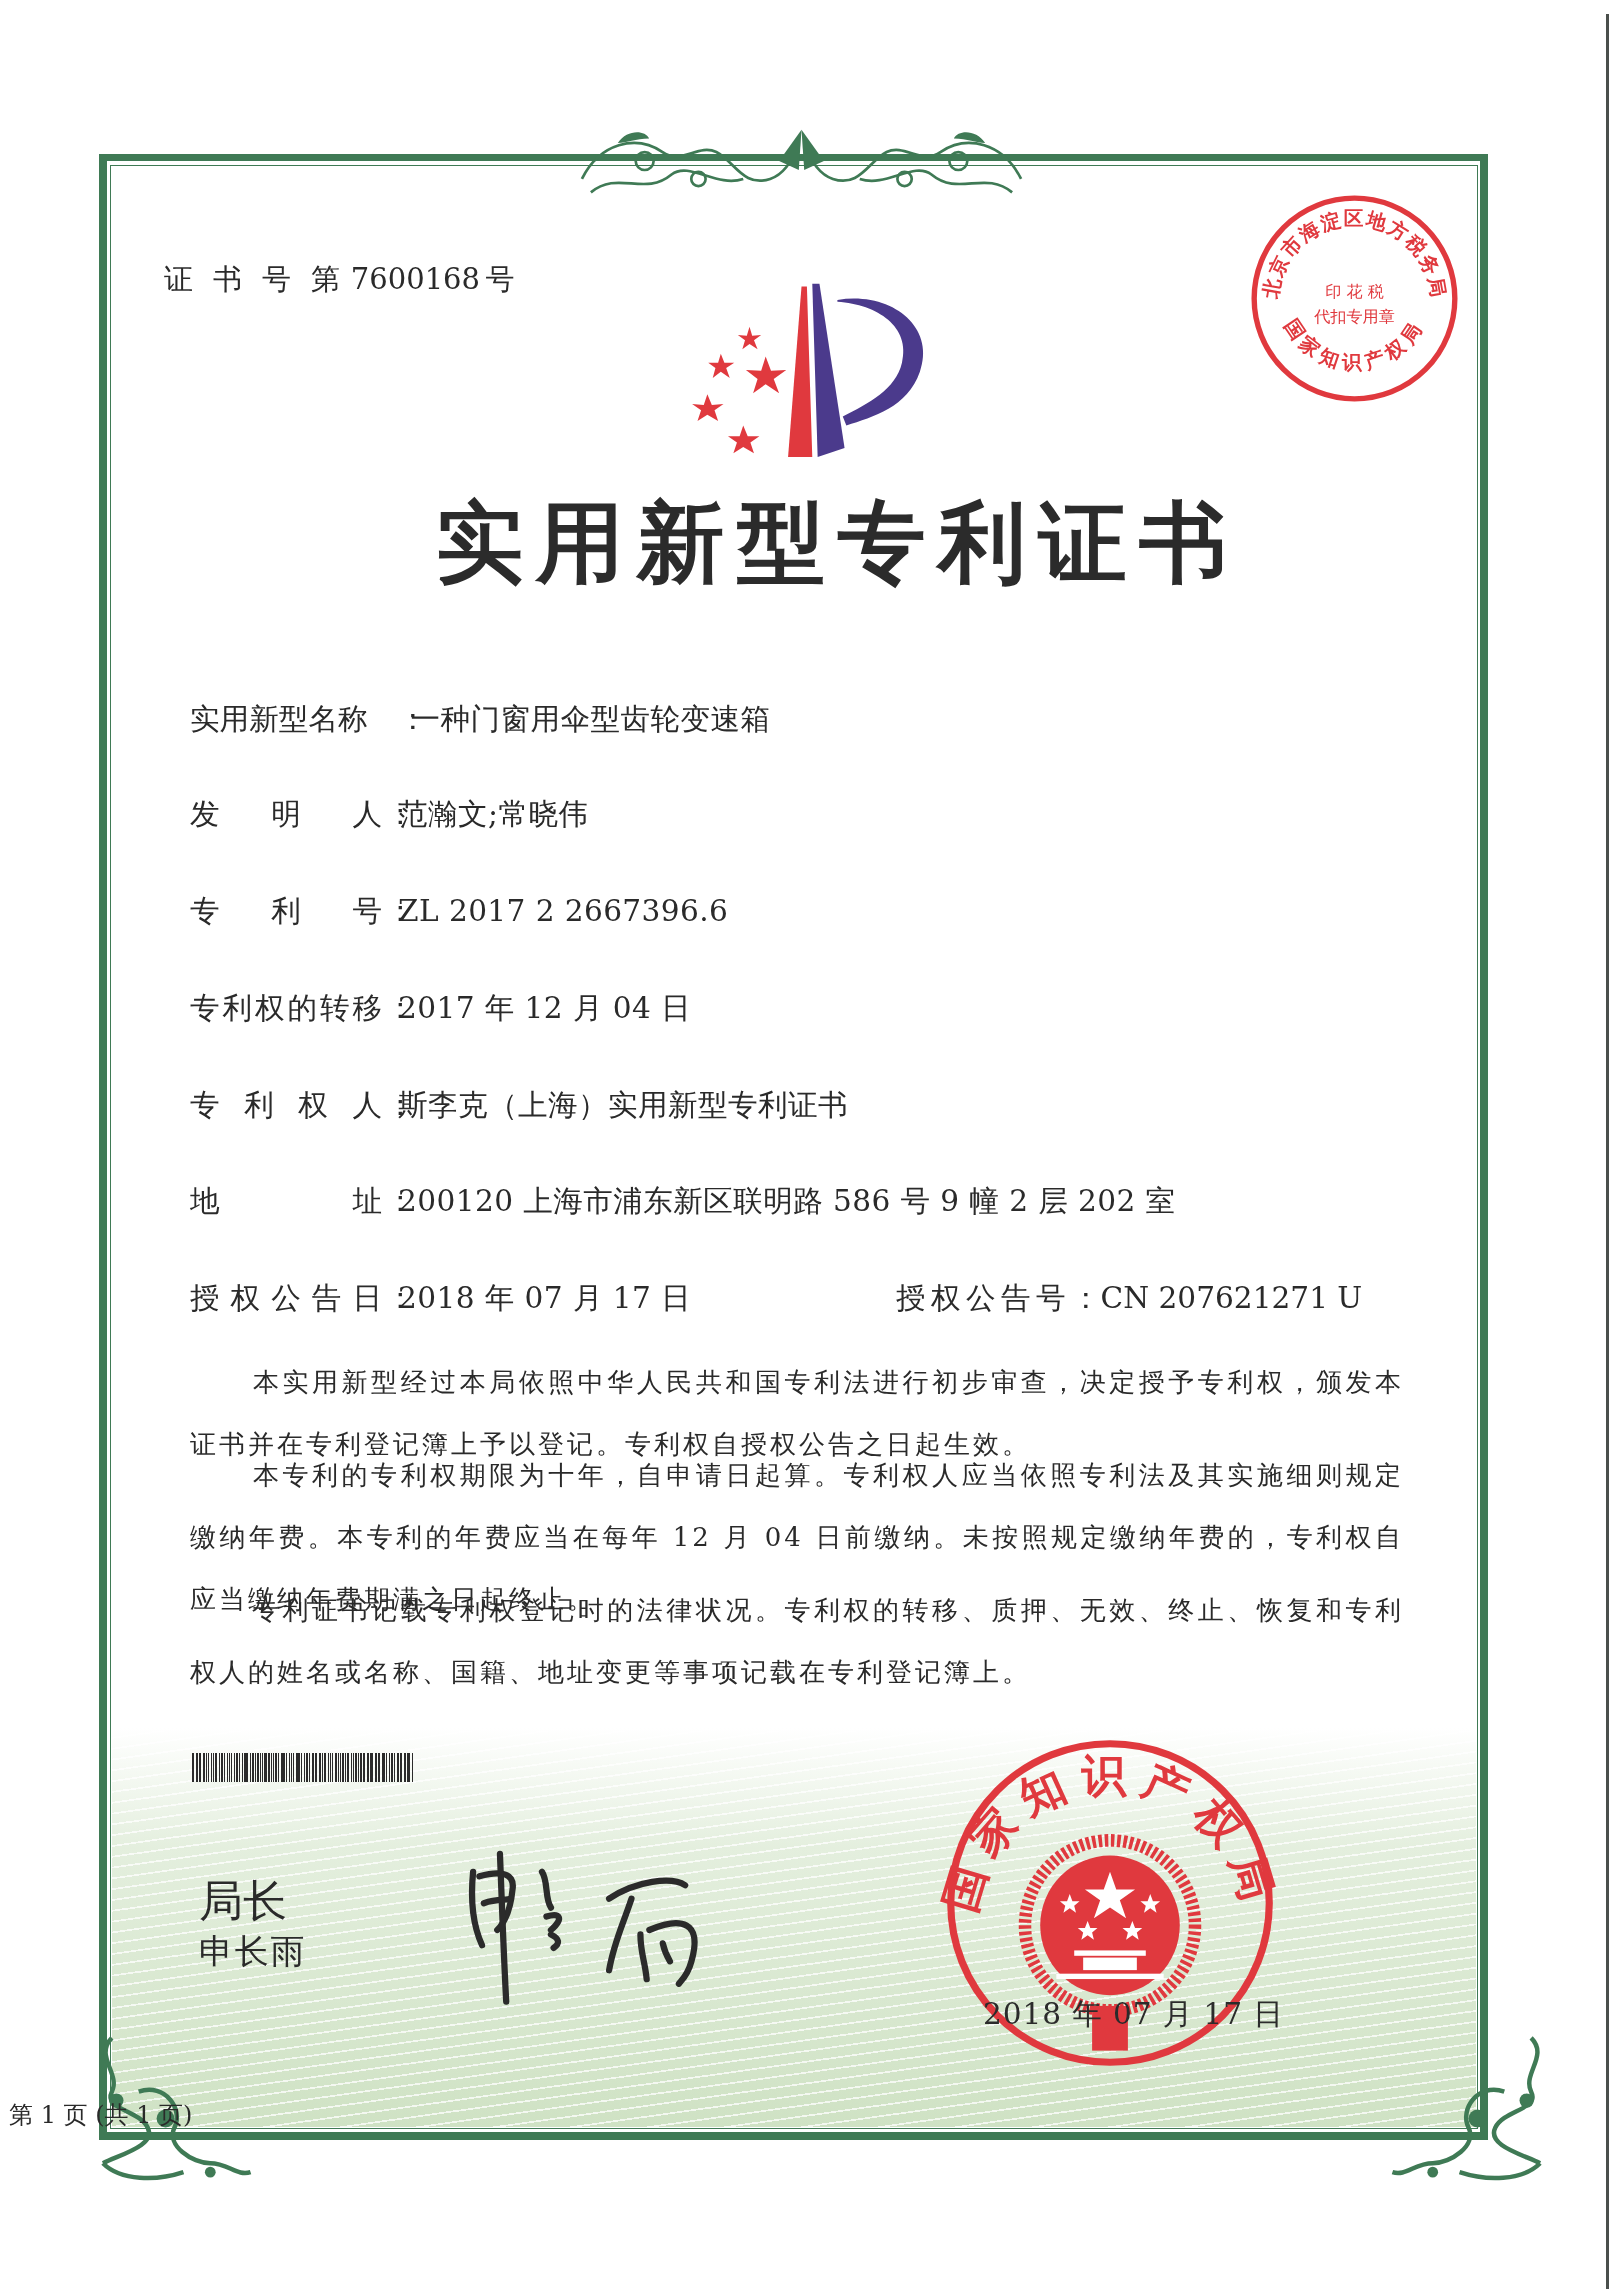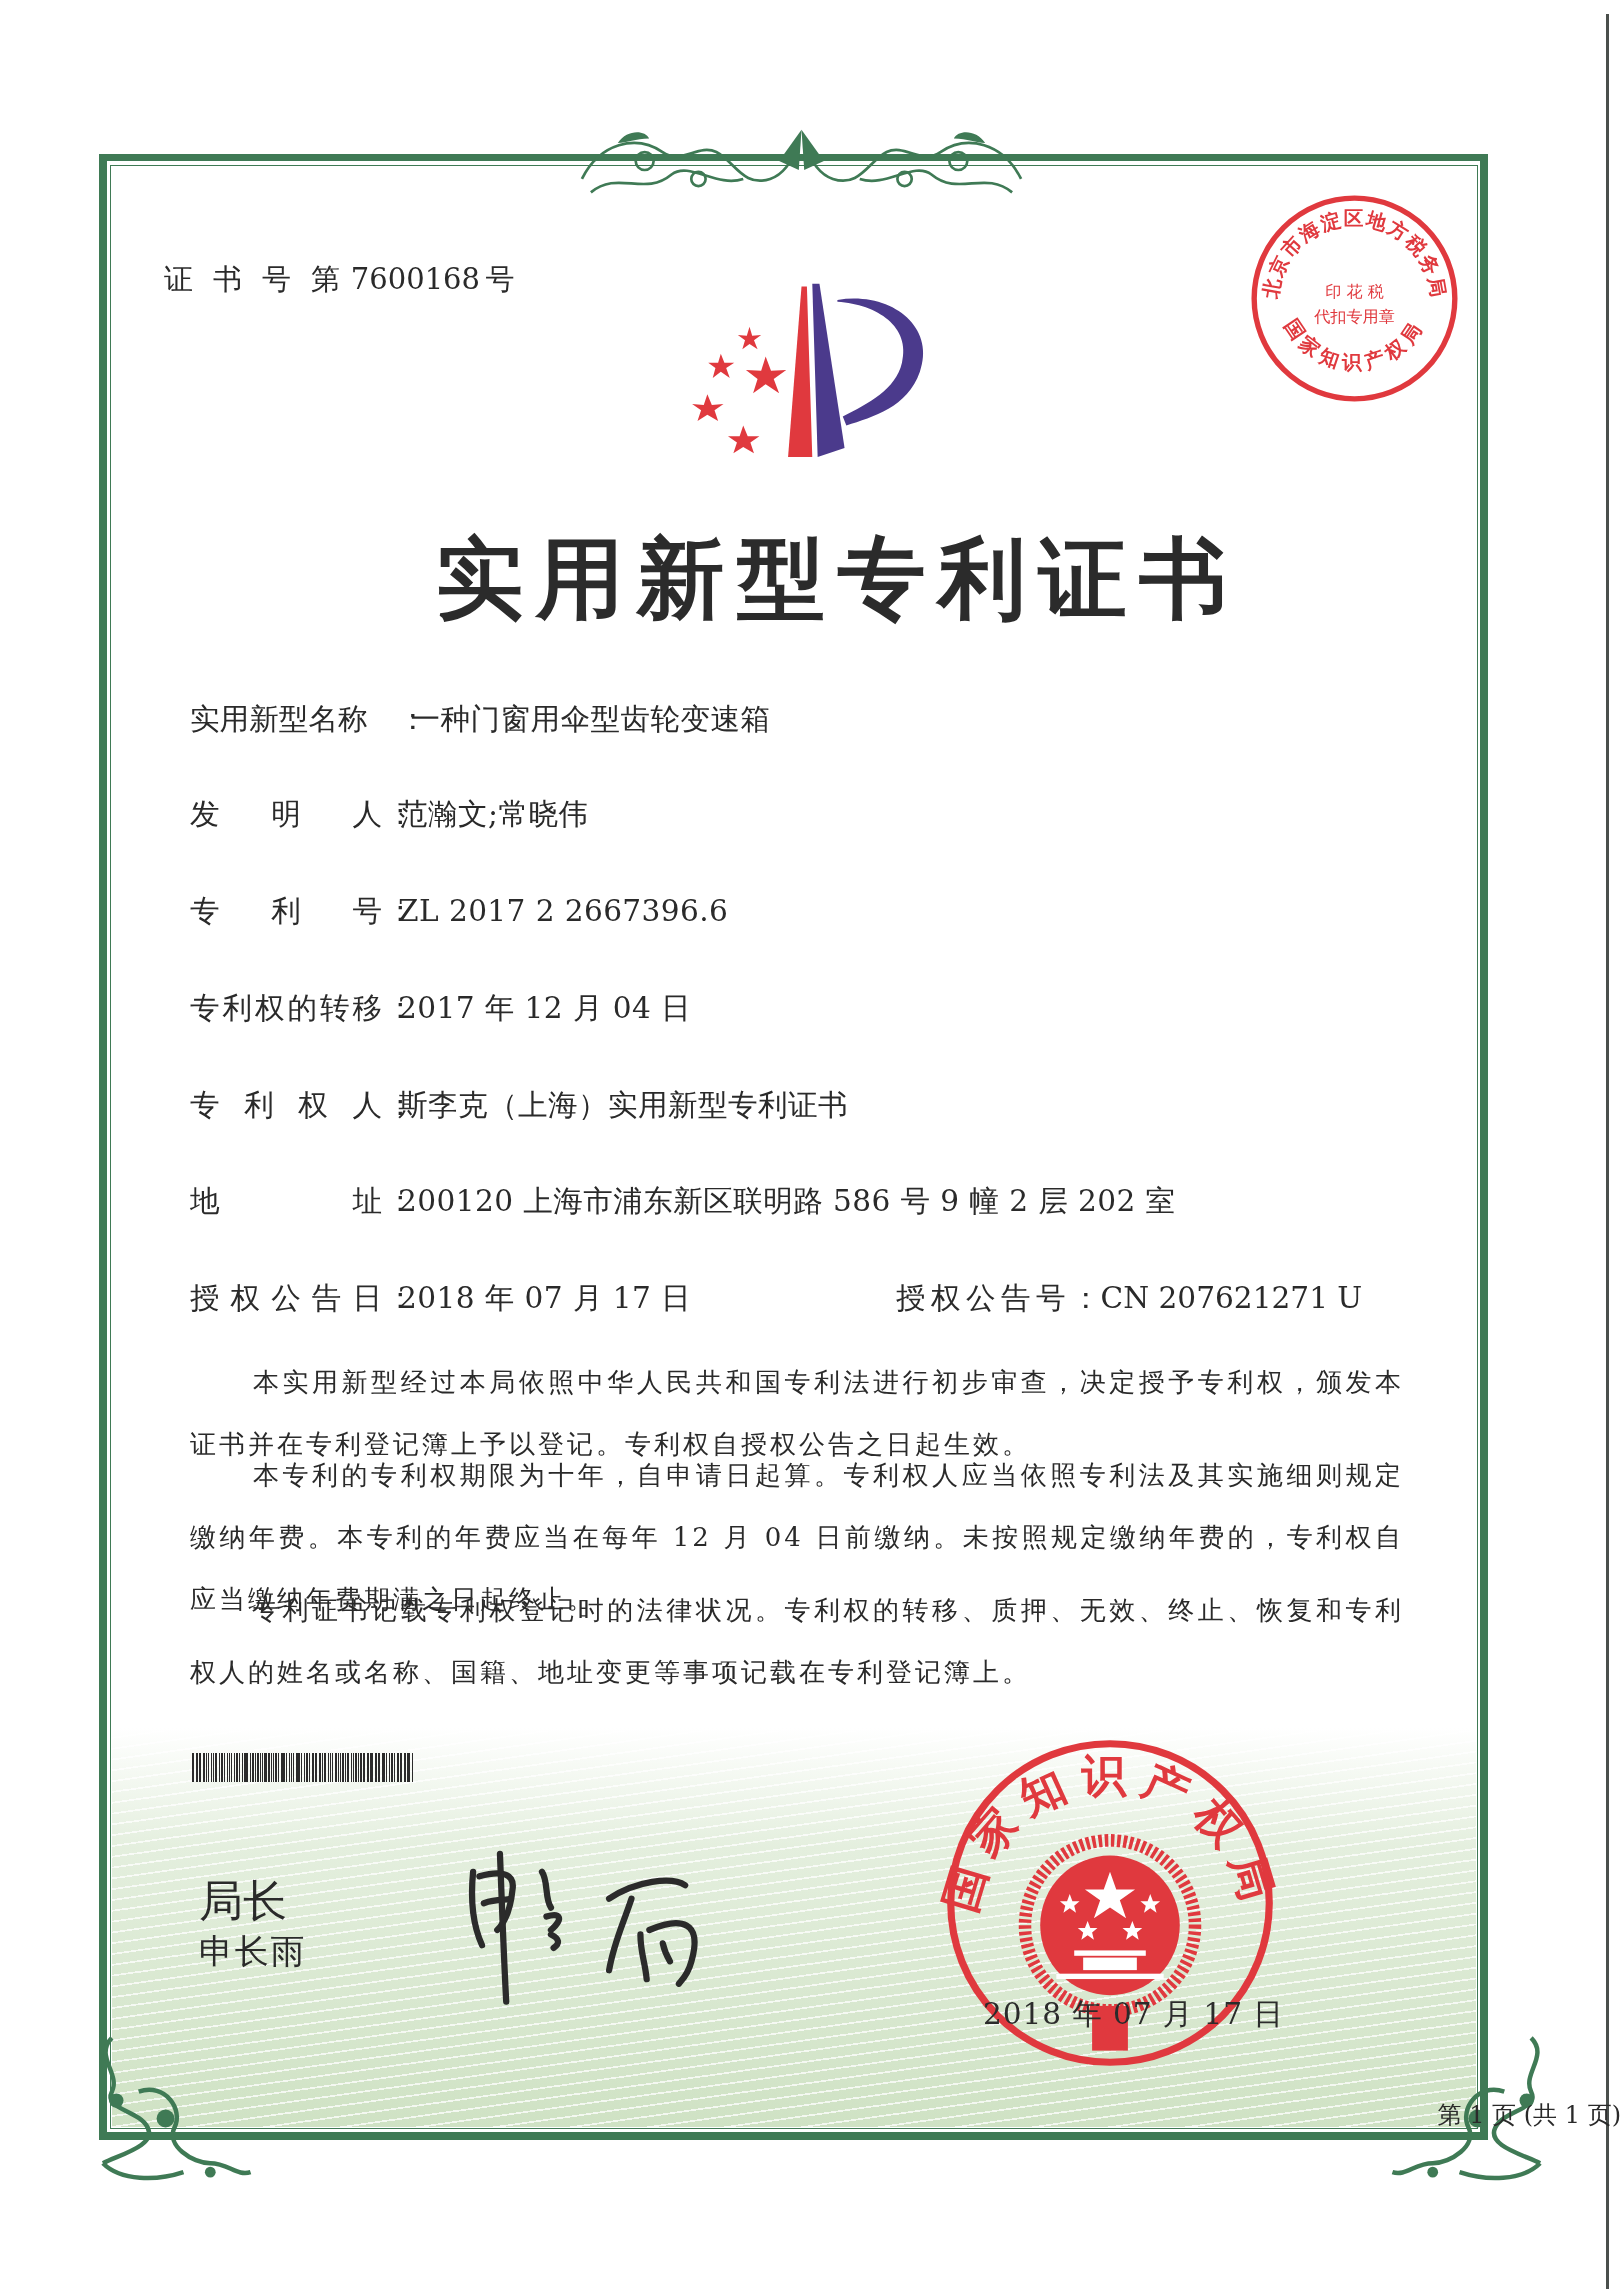--- a/index.html
+++ b/index.html
@@ -30,21 +30,21 @@
   .cert-number { position: absolute; left: 164px; top: 260px; font-size: 29px; letter-spacing: 5.4px; }
   .cert-number .num { letter-spacing: 0; margin: 0 5.4px; }
 
   .logo { position: absolute; left: 667px; top: 264px; width: 278px; height: 193px; }
 
   .tax-stamp { position: absolute; left: 1247px; top: 191px; width: 215px; height: 215px; }
 
   .title {
     position: absolute; left: 0; width: 1621px; top: 484px; text-align: center;
     font-size: 88px; font-weight: bold; letter-spacing: 12.5px; color: #2b2b2b;
-    font-family: "DejaVu Serif", serif; padding-left: 54px; box-sizing: border-box; margin-top: 36px;
+    font-family: "DejaVu Serif", serif; padding-left: 54px; box-sizing: border-box;
   }
 
   .field { position: absolute; left: 190px; font-size: 29.6px; white-space: nowrap; }
   .field .label { display: inline-block; width: 208px; }
   .field .label.spread { text-align-last: justify; text-align: justify; width: 192px; margin-right: 3.6px; }
   .field .colon { display: inline-block; width: 12.5px; }
   .field .value { letter-spacing: 0.4px; }
 
   .f1 { top: 699px; } .f2 { top: 794px; } .f3 { top: 891px; } .f4 { top: 988px; }
   .f5 { top: 1085px; } .f6 { top: 1181px; } .f7 { top: 1278px; }
@@ -60,21 +60,21 @@
   .barcode { position: absolute; left: 192px; top: 1753px; width: 262px; height: 29px; display: flex; }
   .barcode span { display: block; height: 100%; background: #2b2b2b; }
 
   .director-title { position: absolute; left: 199px; top: 1872px; font-size: 44px; font-family: "DejaVu Sans", sans-serif; }
   .director-name { position: absolute; left: 199px; top: 1929px; font-size: 34px; font-family: "DejaVu Sans", sans-serif; letter-spacing: 1.8px; }
   .signature { position: absolute; left: 448px; top: 1845px; width: 358px; height: 170px; }
 
   .cnipa-seal { position: absolute; left: 940px; top: 1733px; width: 340px; height: 340px; }
   .seal-date { position: absolute; left: 983px; top: 1994px; font-size: 29.6px; letter-spacing: 0.9px; color: #2b2b2b; }
 
-  .footer-page { position: absolute; left: 0; width: 1621px; text-align: right; top: 2099px; font-size: 24px; padding-left: 21px; box-sizing: border-box; }
+  .footer-page { position: absolute; left: 0; width: 1621px; text-align: left; top: 2099px; font-size: 24px; padding-left: 9px; box-sizing: border-box; }
 </style>
 </head>
 <body>
 
 <div class="scan-edge"></div>
 
 <div class="guilloche"></div>
 
 <div class="frame-outer"></div>
 <div class="frame-inner"></div>

